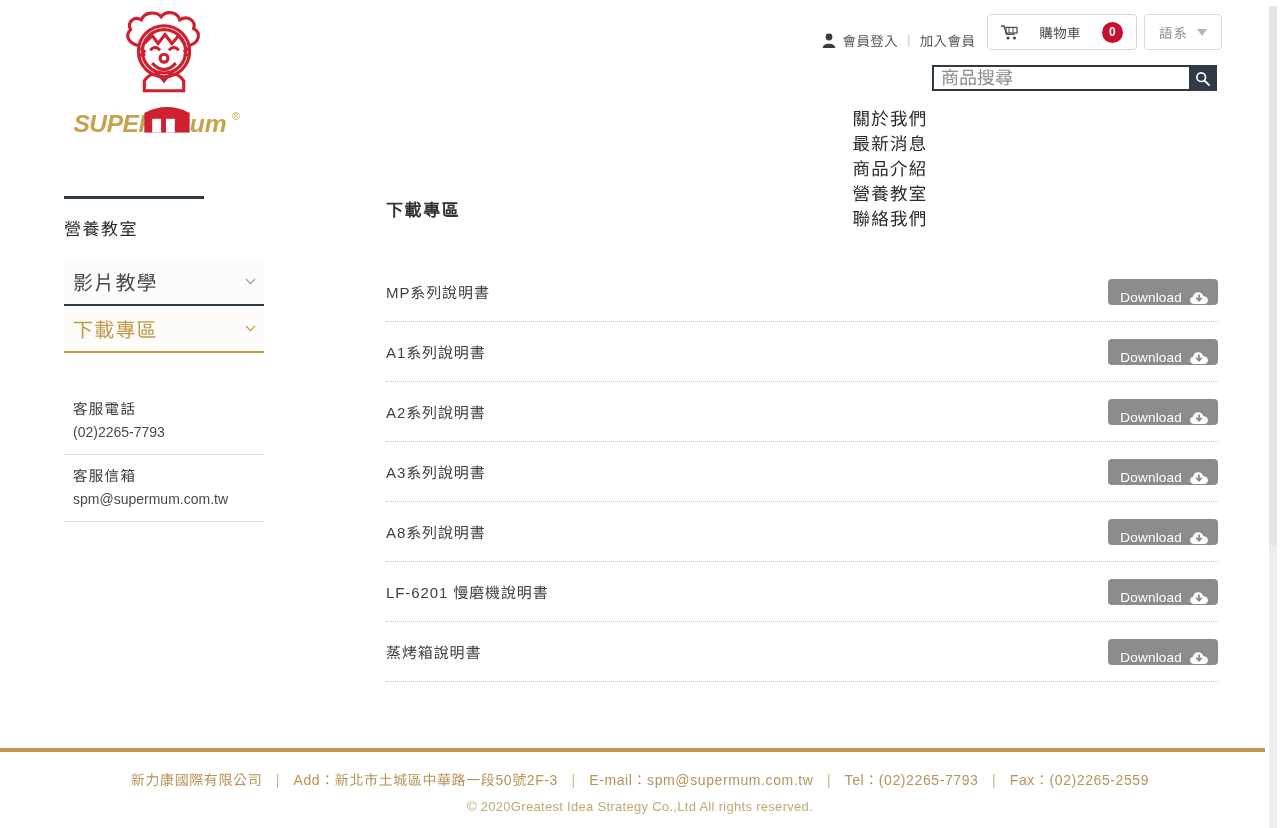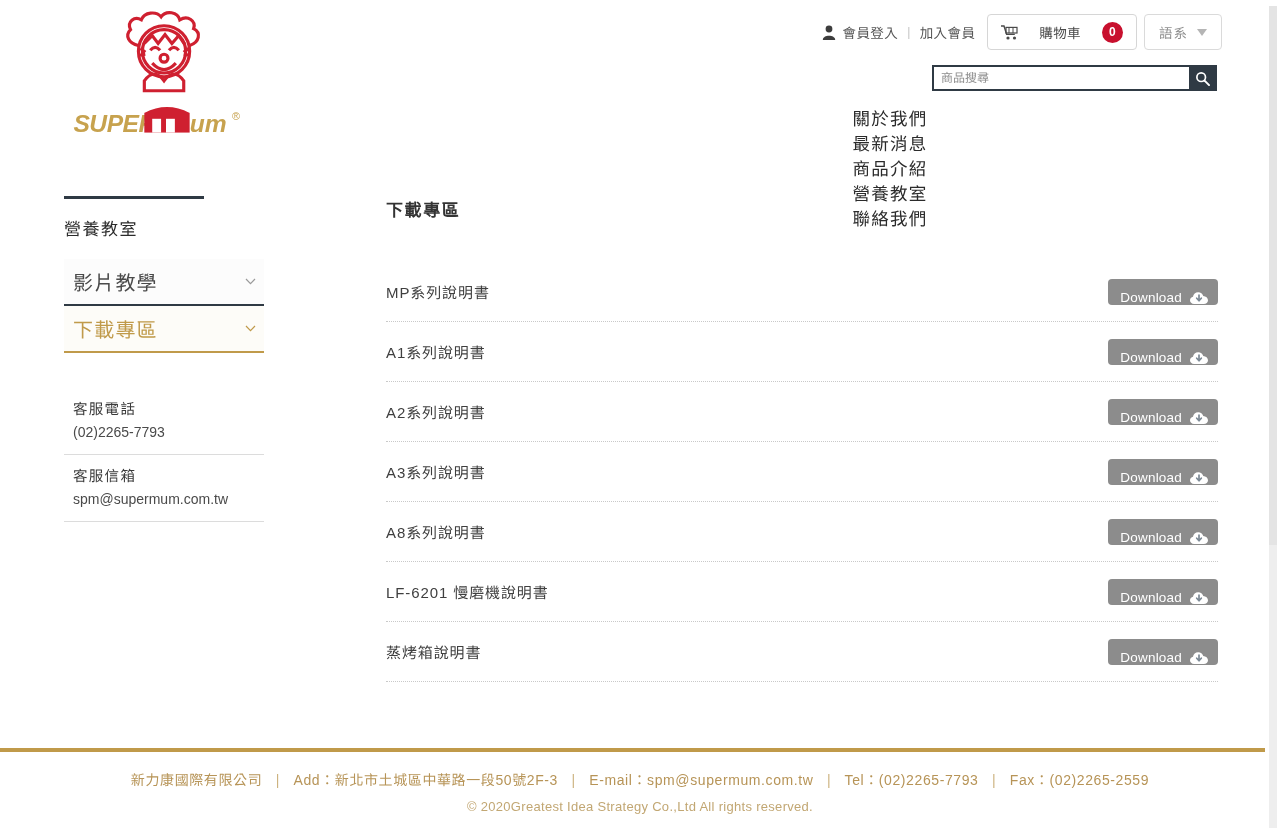--- a/index.html
+++ b/index.html
@@ -23,21 +23,21 @@
     position: absolute; left: 66px; top: 8px;
     width: 200px; height: 132px;
     display: flex; flex-direction: column; align-items: center; justify-content: flex-start;
   }
   .logo-face { width: 116px; height: 96px; display:block; }
   .logo-word { margin-top: 2px; width: 192px; height: 36px; display:block; }
 
   
   .util-bar {
     position: absolute; right: 58px; top: 14px;
-    display: flex; align-items: center; gap: 0;
+    display: flex; align-items: flex-end; gap: 0;
     height: 36px;
   }
   .member-block {
     display: flex; align-items: center;
     font-size: 13.5px; color: #5c5c5c;
     margin-right: 12px; letter-spacing: .4px;
   }
   .person-icon { width: 14px; height: 15px; margin-right: 7px; display:block; }
   .member-link { color: #555; text-decoration: none; cursor: pointer; }
   .util-sep { color: #c4c4c4; margin: 0 9px; font-size: 12px; }
@@ -74,21 +74,21 @@
   
   .search-wrap {
     position: absolute; right: 63px; top: 65px;
     display: flex; height: 26px;
     border: 2px solid #2f3a44;
   }
   .search-input {
     width: 255px; height: 22px;
     border: none; outline: none;
     padding: 0 7px;
-    font-size: 12px; color: #333;
+    font-size: 18px; color: #333;
     font-family: "Liberation Sans", sans-serif;
     background: #fff;
   }
   .search-input::placeholder { color: #8d8d8d; }
   .search-btn {
     width: 26px; height: 22px;
     background: #2f3a44; border: none; cursor: pointer;
     display: flex; align-items: center; justify-content: center;
   }
   .search-btn svg { width: 15px; height: 15px; display:block; }

